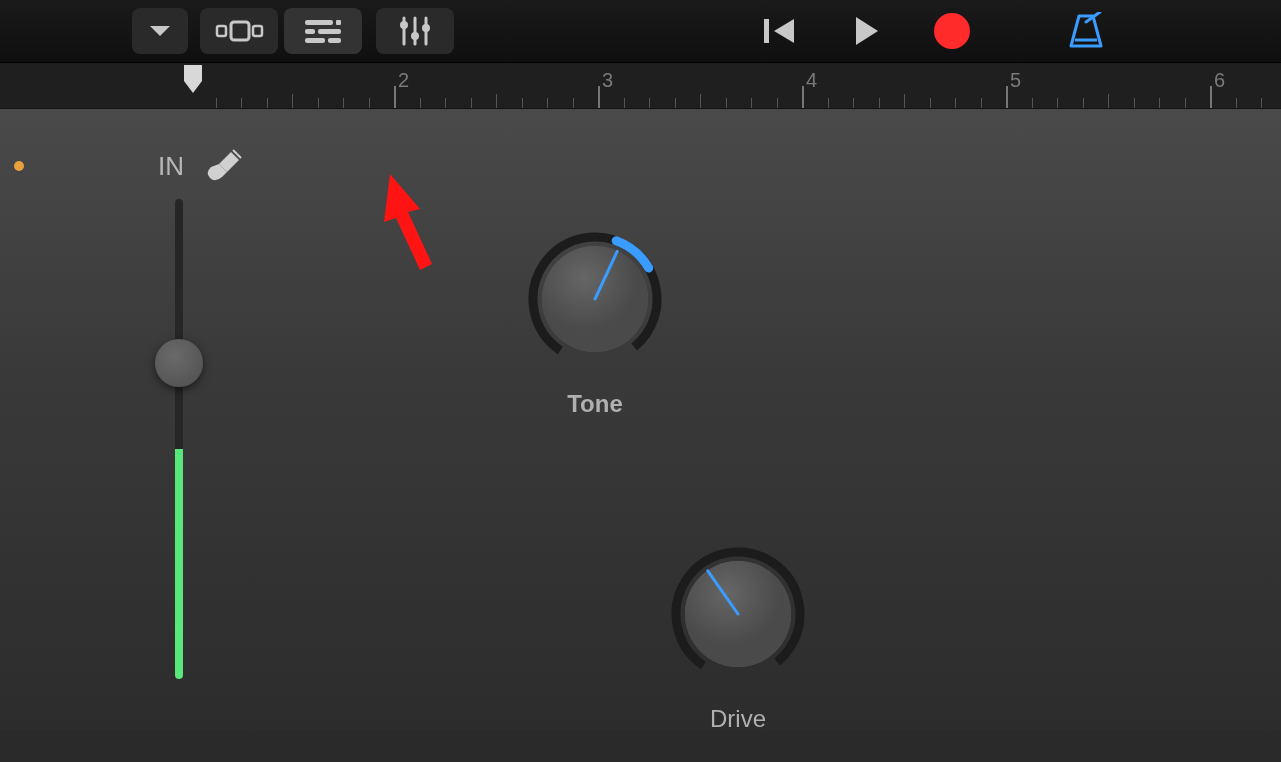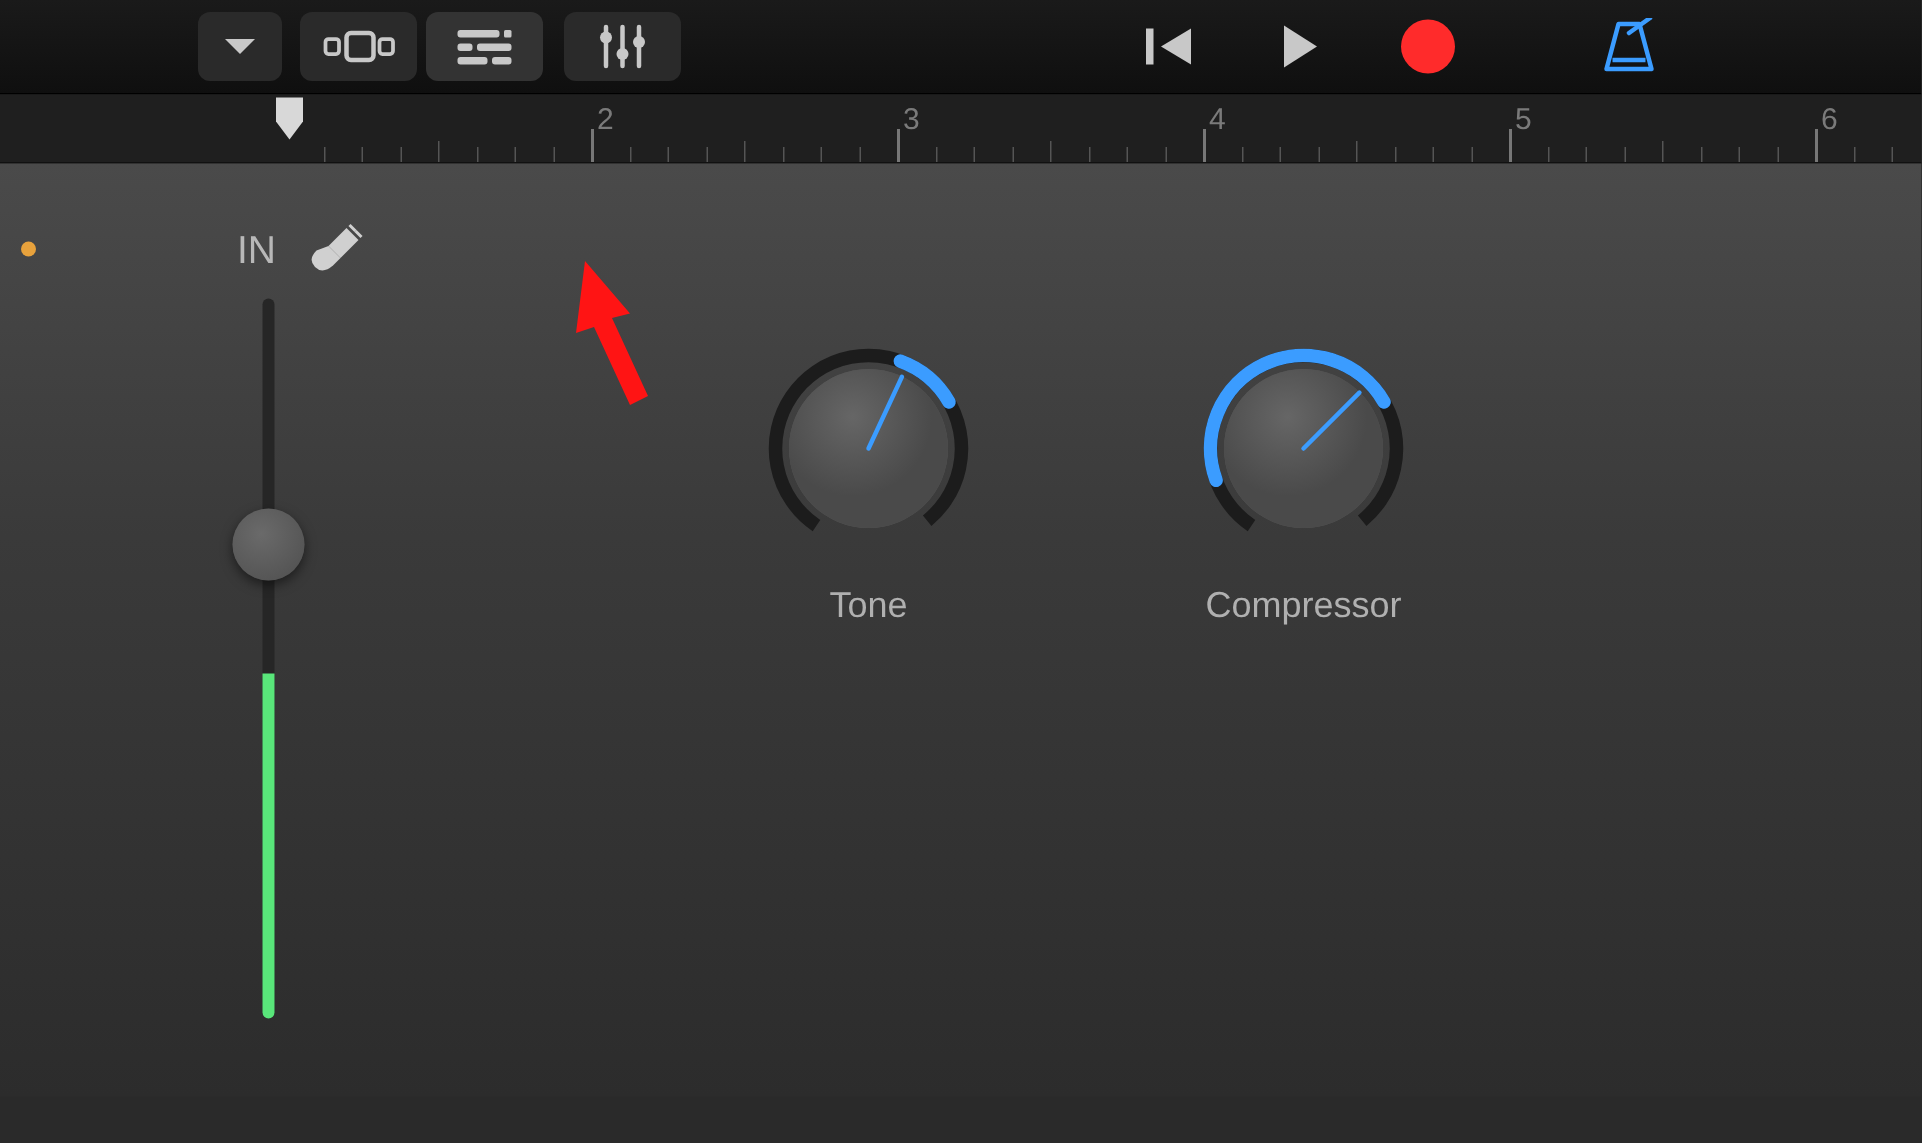--- a/index.html
+++ b/index.html
@@ -28,21 +28,21 @@
 .sidebar { width:300px; position:relative; padding-top:30px; }
 .dot { position:absolute; left:14px; top:52px; width:10px; height:10px; border-radius:50%; background:#e8a23c; }
 .in-label { position:absolute; left:158px; top:42px; color:#b8b8b8; font-size:26px; font-weight:400; }
 .plug-icon { position:absolute; left:205px; top:40px; }
 .slider-track { position:absolute; left:175px; top:90px; width:8px; height:480px; background:#262626; border-radius:4px; }
 .slider-fill { position:absolute; bottom:0; left:0; width:8px; height:230px; background:#59e67a; border-radius:0 0 4px 4px; }
 .slider-thumb { position:absolute; left:155px; top:230px; width:48px; height:48px; border-radius:50%; background:radial-gradient(circle at 40% 35%,#6a6a6a,#4e4e4e); box-shadow:0 3px 8px rgba(0,0,0,.5); }
 .mic-btn { position:absolute; left:127px; top:605px; width:108px; height:44px; background:#3a3a3a; border-radius:7px; display:flex; align-items:center; justify-content:center; color:#8a8a8a; font-size:23px; }
 
 .knobs { flex:1; position:relative; }
-.knob-row1 { display:flex; gap:130px; position:absolute; top:115px; left:199px; }
+.knob-row1 { display:flex; gap:130px; position:absolute; top:115px; left:215px;font-weight:bold; }
 .knob-row2 { display:flex; gap:130px; position:absolute; top:430px; left:358px; }
 .knob-unit { display:flex; flex-direction:column; align-items:center; width:160px; }
 .knob { position:relative; width:150px; height:150px; }
 .knob-label { margin-top:16px; color:#b0b0b0; font-size:24px; white-space:nowrap; }
 
 
 .arrow { position:absolute; left:370px; top:65px; pointer-events:none; z-index:200; }
 </style>
 </head>
 <body>
@@ -195,38 +195,38 @@
     <line x1="75" y1="75" x2="97.27198239373486" y2="27.237579623168546" stroke="#3b9cff" stroke-width="3" stroke-linecap="round"></line>
     <defs>
                 <radialGradient id="g" cx="40%" cy="30%">
                   <stop offset="0%" stop-color="#666"></stop>
                   <stop offset="100%" stop-color="#4a4a4a"></stop>
                 </radialGradient>
               </defs>
   </svg></div>
           <div class="knob-label">Tone</div>
         </div>
+      </div>
+    <div class="knob-row2" id="row2">
         <div class="knob-unit">
           <div class="knob"><svg width="150" height="150" viewBox="0 0 150 150">
     <circle cx="75" cy="75" r="62" fill="none" stroke="#1c1c1c" stroke-width="9" stroke-dasharray="310 80" transform="rotate(124 75 75)"></circle>
-    <path d="M 16.73905751127368 96.20524888619146 A 62 62 0 0 1 128.69357503463522 44" stroke="#3b9cff" stroke-width="9" fill="none" stroke-linecap="round"></path>
+
     <circle cx="75" cy="75" r="53" fill="#555"></circle>
     <circle cx="75" cy="75" r="53" fill="url(#g)"></circle>
-    <line x1="75" y1="75" x2="112.26452736853106" y2="37.735472631468944" stroke="#3b9cff" stroke-width="3" stroke-linecap="round"></line>
+    <line x1="75" y1="75" x2="44.772521804299885" y2="31.83068726597012" stroke="#3b9cff" stroke-width="3" stroke-linecap="round"></line>
     <defs>
                 <radialGradient id="g" cx="40%" cy="30%">
                   <stop offset="0%" stop-color="#666"></stop>
                   <stop offset="100%" stop-color="#4a4a4a"></stop>
                 </radialGradient>
               </defs>
   </svg></div>
-          <div class="knob-label">Compressor</div>
+          <div class="knob-label">Drive</div>
         </div>
-      </div>
-    <div class="knob-row2" id="row2">
       </div>
   </div>
 
   <div class="arrow">
     <svg width="80" height="110" viewBox="0 0 80 110">
         <path d="M20 0 L50 35 L38 38 L62 90 L50 96 L26 44 L14 48 Z" fill="#ff1414"></path>
       </svg>
   </div>
 </div>
 

